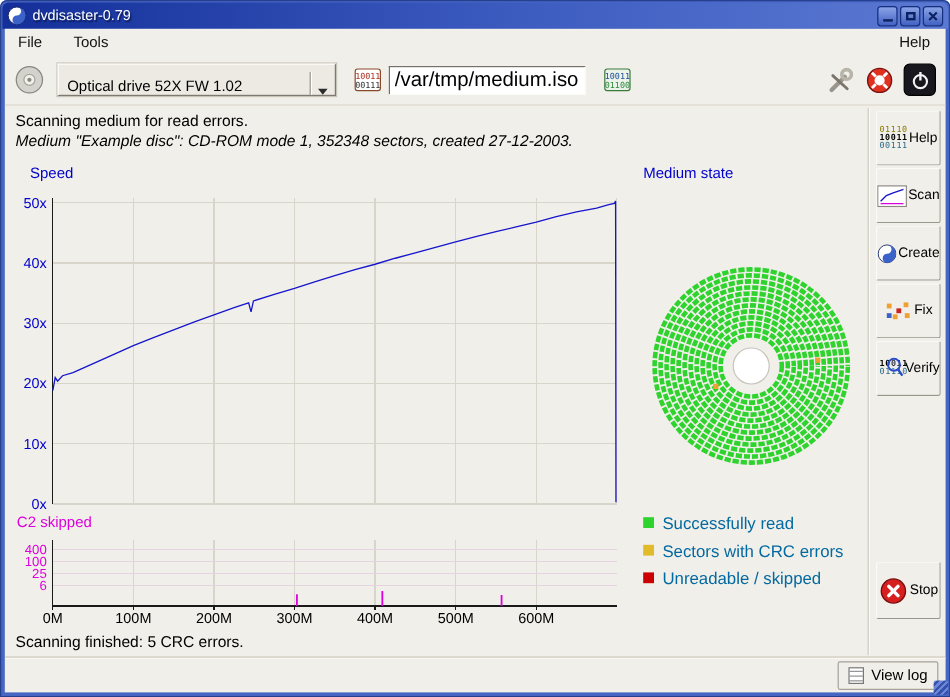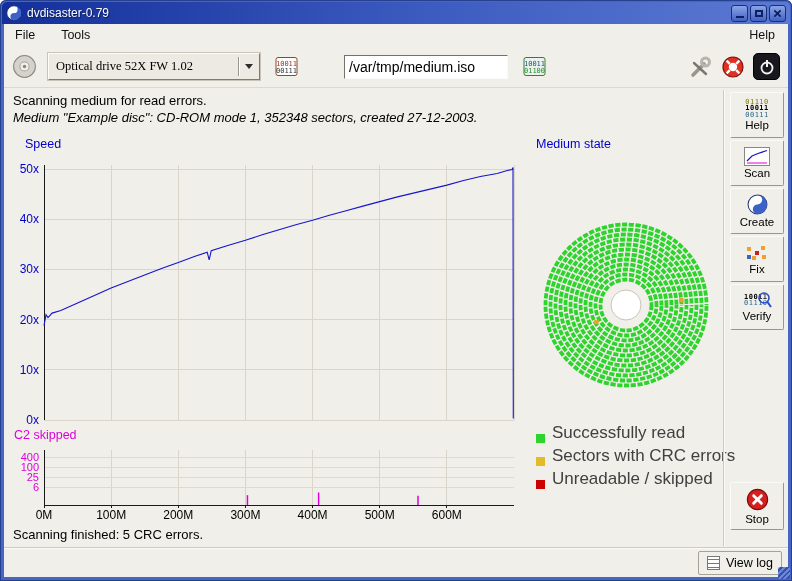--- a/index.html
+++ b/index.html
@@ -25,59 +25,59 @@
   .inner { position:absolute; left:4px; right:4px; top:24px; bottom:4px; background:#f1efe9; overflow:hidden; }
 
   .menubar { position:absolute; top:0; left:0; right:0; height:22px; display:flex; align-items:center;
              padding:0 8px; font-size:12.5px; color:#111; }
   .menu-item { margin-right:20px; padding:2px 3px; }
   .menu-help { margin-left:auto; margin-right:2px; }
 
   .toolbar { position:absolute; top:22px; left:0; right:0; height:42px; display:flex; align-items:center;
              padding:0 8px; border-bottom:1px solid #dcd8cf; }
   .drive-icon { width:25px; height:25px; margin-right:11px; }
-  .combo { width:212px; height:27px; display:flex; align-items:center; background:#edeae3;
-           border:1px solid; border-color:#fdfcf9 #7e7a72 #7e7a72 #fdfcf9; box-shadow:0 0 0 1px #c8c4ba;font-family:Liberation Serif, serif; }
+  .combo { width:232px; height:27px; display:flex; align-items:flex-end; background:#edeae3;
+           border:1px solid; border-color:#fdfcf9 #7e7a72 #7e7a72 #fdfcf9; box-shadow:0 0 0 1px #c8c4ba; }
   .combo-text { flex:1; font-size:12.5px; padding:0 7px; white-space:nowrap; overflow:hidden; }
   .combo-sep { width:1px; height:19px; background:#9a968e; box-shadow:1px 0 0 #fff; }
   .combo-arrow { width:0; height:0; border-left:4px solid transparent; border-right:4px solid transparent;
                  border-top:5px solid #2c2c2c; margin:0 6px; }
   .file-icon { width:23px; height:21px; margin-left:15px; margin-right:6px; }
   .entry { width:164px; height:24px; background:#fff; border:1px solid; border-color:#76726a #fbfaf6 #fbfaf6 #76726a;
-           font-family:"Liberation Sans",sans-serif; font-size:14px; padding:0 4px; color:#000;margin-left:40px; }
+           font-family:"Liberation Sans",sans-serif; font-size:17px; padding:0 4px; color:#000; }
   .toolbar-right { margin-left:auto; display:flex; align-items:center; gap:7px; }
   .tool-icon { width:26px; height:26px; }
   .power-btn { width:27px; height:27px; background:#17171d; border-radius:5px; border:1px solid #000;
                display:flex; align-items:center; justify-content:center; }
 
   .status-area { position:absolute; top:68px; left:9px; font-size:13px; color:#000; line-height:17px; }
   .status-l2 { font-style:italic; }
 
   .chart-label { position:absolute; font-size:12.5px; }
   .speed-label { top:113px; left:21px; color:#0000cc; }
   .ms-label    { top:113px; left:532px; color:#0000cc; }
   .c2-label    { top:404px; left:10px; color:#dd00dd; }
 
   #chart-svg { position:absolute; left:0; top:110px; pointer-events:none; }
   #disc-svg  { position:absolute; left:524px; top:194px; pointer-events:none; }
 
   .legend { position:absolute; left:532px; top:404px; display:flex; flex-direction:column; gap:8px; }
-  .legend-row { display:flex; align-items:flex-end; height:15px; font-size:17px; color:#404040; }
+  .legend-row { display:flex; align-items:center; height:15px; font-size:14px; color:#0369a1; }
   .legend-swatch { width:9px; height:9px; margin-right:7px; flex:0 0 auto; }
 
   .finish-status { position:absolute; left:9px; top:503px; font-size:13px; color:#000; }
 
   .v-sep { position:absolute; left:719px; top:66px; height:456px; width:2px;
            border-left:1px solid #cfcabf; border-right:1px solid #fbfaf6; }
 
   .sidebar { position:absolute; right:4px; top:68px; width:54px; display:flex; flex-direction:column; gap:2px; }
   .side-btn { height:46px; background:#f1efe9; border:1px solid; border-color:#fbfaf7 #9a968c #9a968c #fbfaf7;
-              border-radius:2px; display:flex; flex-direction:column; align-items:center; justify-content:center;
+              border-radius:2px; display:flex; flex-direction:row; align-items:center; justify-content:center;
               gap:1px; font-size:11.5px; color:#000; }
-  .stop-btn { position:absolute; right:4px; top:458px; width:54px; height:48px; }
+  .stop-btn { position:absolute; right:4px; top:444px; width:54px; height:48px; }
 
   .digits-icon { display:flex; flex-direction:column; align-items:center; }
   .dl { font-family:"DejaVu Sans Mono", monospace; font-size:7px; line-height:6.5px; letter-spacing:0.5px; }
   .dl-olive { color:#857a00; }
   .dl-black { color:#000; font-weight:bold; }
   .dl-teal  { color:#2a6a8a; }
   .verify-icon { position:relative; width:30px; height:16px; }
   .verify-icon .digits-icon { position:absolute; left:2px; top:1px; }
   .verify-icon svg { position:absolute; right:0; top:-2px; }
 

